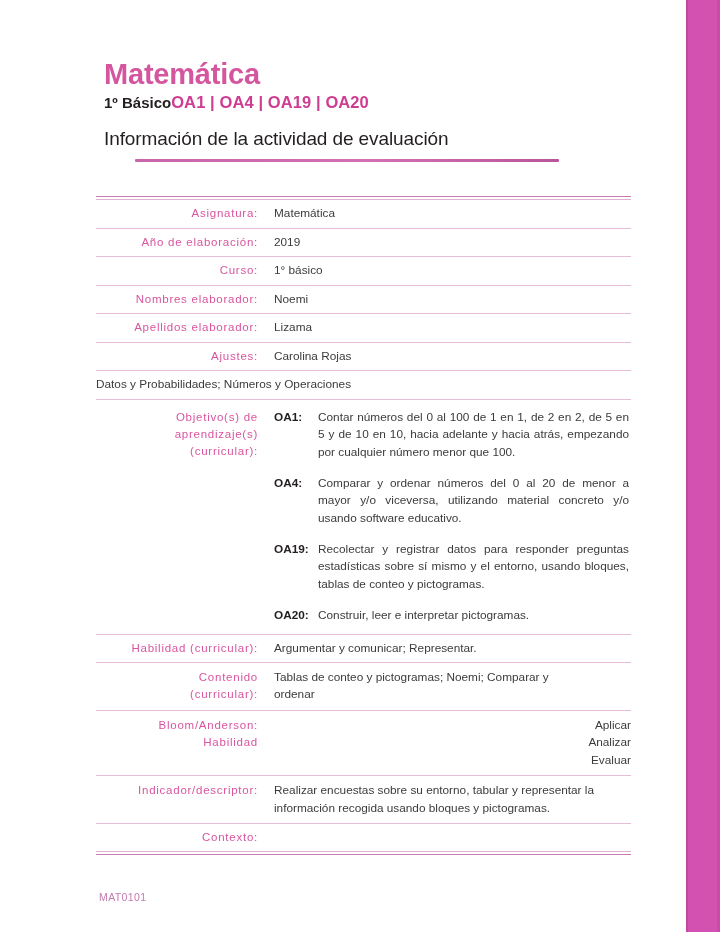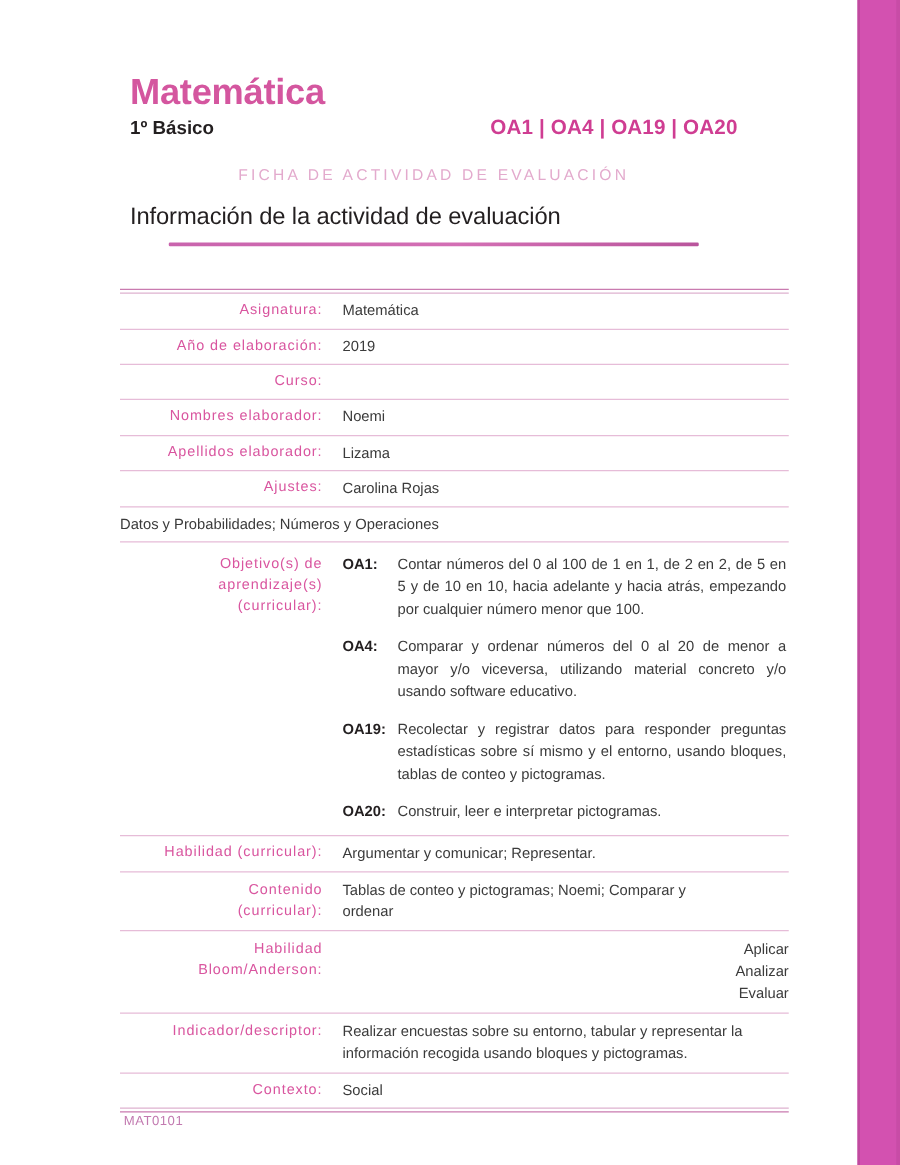--- a/index.html
+++ b/index.html
@@ -61,21 +61,20 @@
   #subject-title {
     font-size: 29px;
     font-weight: bold;
     color: #d4569f;
     line-height: 1.12;
     letter-spacing: -0.2px;
   }
   #header-row2 {
     display: flex;
     align-items: baseline;
-    justify-content: space-between;
     margin-top: 3px;
   }
   #grade-level {
     font-size: 15px;
     font-weight: bold;
     color: #231f20;
   }
   #oa-codes {
     font-size: 16.5px;
     font-weight: bold;
@@ -196,21 +195,20 @@
 
   <div id="header">
 
     <div id="subject-title">Matemática</div>
 
     <div id="header-row2">
       <div id="grade-level">1º Básico</div>
       <div id="oa-codes">OA1 | OA4 | OA19 | OA20</div>
     </div>
 
-    <div id="sheet-kicker">FICHA DE ACTIVIDAD DE EVALUACIÓN</div>
 
     <div id="doc-title">Información de la actividad de evaluación</div>
 
     <div id="title-rule"></div>
   </div>
 
   <div id="info-table">
    <div id="info-table-inner">
 
     <div class="row compact">
@@ -218,20 +216,21 @@
       <div class="row-value">Matemática</div>
     </div>
 
     <div class="row compact">
       <div class="row-label">Año de elaboración:</div>
       <div class="row-value">2019</div>
     </div>
 
     <div class="row compact">
       <div class="row-label">Curso:</div>
+      <div class="row-value">1° básico</div>
     </div>
 
     <div class="row compact">
       <div class="row-label">Nombres elaborador:</div>
       <div class="row-value">Noemi</div>
     </div>
 
     <div class="row compact">
       <div class="row-label">Apellidos elaborador:</div>
       <div class="row-value">Lizama</div>
@@ -287,38 +286,37 @@
     <div class="row">
       <div class="row-label">
         <span>Contenido</span>
         <span>(curricular):</span>
       </div>
       <div class="row-value" style="max-width:305px;">Tablas de conteo y pictogramas; Noemi; Comparar y ordenar</div>
     </div>
 
     <div class="row">
       <div class="row-label">
+        <span>Bloom/Anderson:</span>
         <span>Habilidad</span>
-        <span>Bloom/Anderson:</span>
       </div>
       <div class="row-value value-lines">
         <span>Aplicar</span>
         <span>Analizar</span>
         <span>Evaluar</span>
       </div>
     </div>
 
     <div class="row">
       <div class="row-label">Indicador/descriptor:</div>
       <div class="row-value" style="max-width:336px;">Realizar encuestas sobre su entorno, tabular y representar la información recogida usando bloques y pictogramas.</div>
     </div>
 
     <div class="row compact">
       <div class="row-label">Contexto:</div>
-      <div class="row-value">Social</div>
     </div>
 
    </div>
   </div>
 
   <div id="footer-code">MAT0101</div>
 
 </div>
 
 <div id="side-bar">

